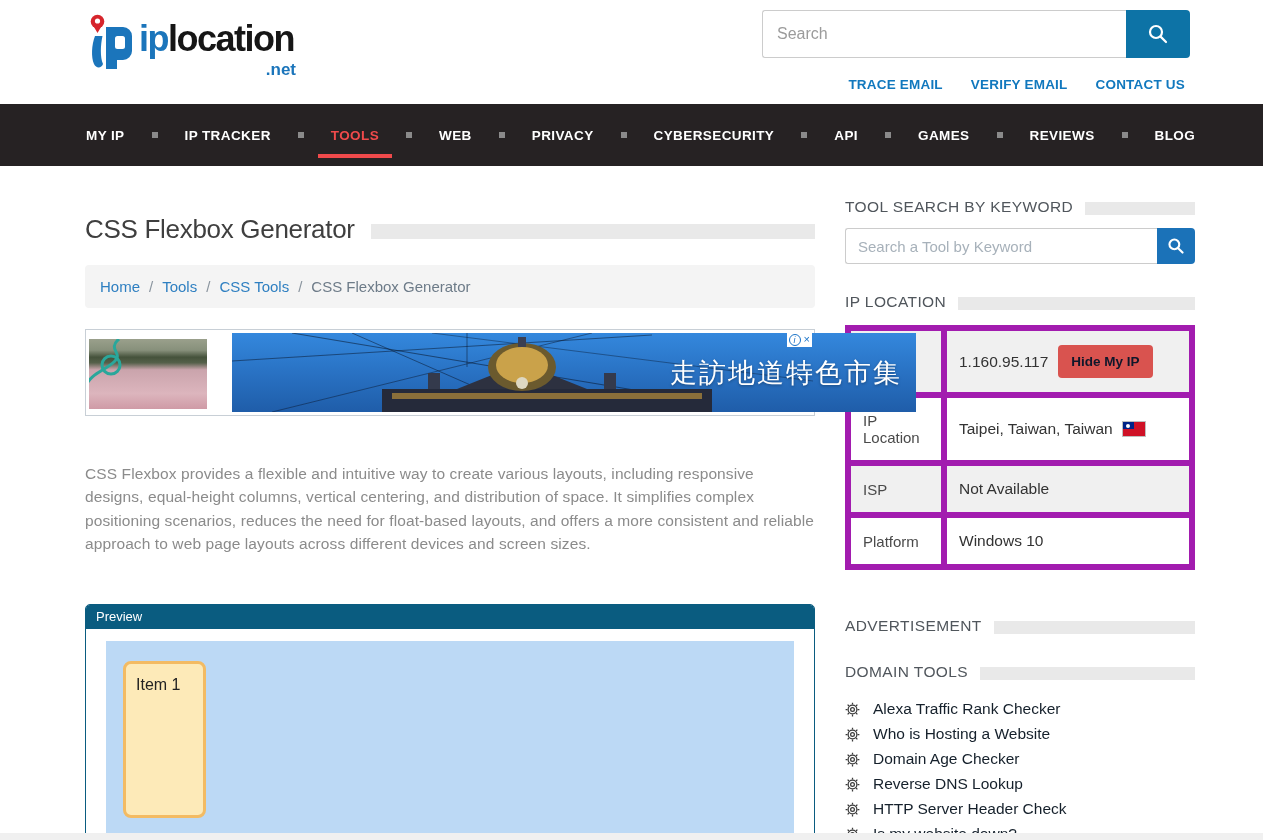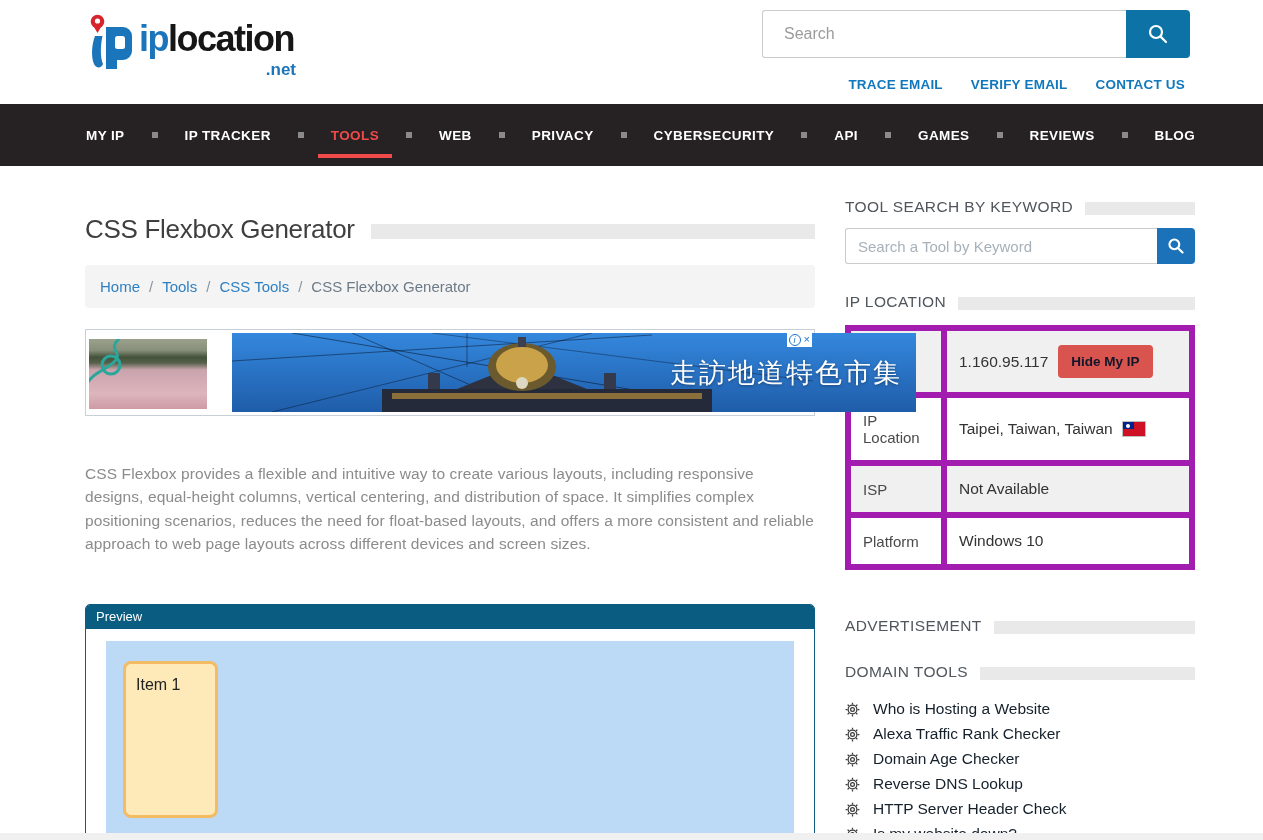--- a/index.html
+++ b/index.html
@@ -10,21 +10,21 @@
   
   .site-header { position:relative; height:104px; background:#fff; }
   .logo { position:absolute; left:85px; top:8px; display:flex; align-items:flex-start; cursor:pointer; }
   .logo-mark { width:54px; height:66px; margin-top:4px; }
   .logo-text { position:relative; font-weight:bold; font-size:36px; letter-spacing:-1.5px; line-height:62px; }
   .logo-ip { color:#1b75bb; }
   .logo-loc { color:#161616; }
   .logo-net { position:absolute; right:-2px; bottom:-8px; font-size:17px; font-weight:bold; color:#1b75bb; letter-spacing:0; line-height:17px; }
 
   .header-search { position:absolute; top:10px; right:73px; display:flex; }
-  .header-search input { width:364px; height:48px; border:1px solid #ccc; border-right:none; border-radius:3px 0 0 3px; padding:0 21px; font-size:16px; color:#444; outline:none; font-family:"Liberation Sans",sans-serif; }
+  .header-search input { width:364px; height:48px; border:1px solid #ccc; border-right:none; border-radius:3px 0 0 3px; padding:0 14px; font-size:16px; color:#444; outline:none; font-family:"Liberation Sans",sans-serif; }
   .header-search input::placeholder { color:#9b9b9b; }
   .header-search button { width:64px; height:48px; background:#0d73a6; border:none; border-radius:0 4px 4px 0; cursor:pointer; display:flex; align-items:center; justify-content:center; }
 
   .header-links { position:absolute; top:77px; right:78px; display:flex; gap:28px; }
   .header-links a { color:#1178be; font-size:13.5px; font-weight:bold; text-decoration:none; letter-spacing:.2px; cursor:pointer; }
 
   
   .main-nav { height:62px; background:#262223; display:flex; align-items:center; padding-left:73px; }
   .nav-item { position:relative; color:#fff; font-size:13.5px; font-weight:bold; letter-spacing:.4px; text-decoration:none; padding:0 13px; height:46px; display:flex; align-items:center; cursor:pointer; }
   .nav-item.active { color:#f04a4b; }
@@ -59,21 +59,21 @@
   .ad-info { display:inline-block; width:12px; height:12px; border:1px solid #1a73c8; border-radius:50%; text-align:center; line-height:10px !important; font-size:9px !important; font-style:italic; }
 
   
   .description { margin-top:46px; width:730px; font-size:15.5px; line-height:1.5; color:#8b8b8b; letter-spacing:.1px; }
 
   
   .preview-panel { margin-top:49px; border:1px solid #0a5c80; border-radius:5px; overflow:hidden; background:#fff; }
   .preview-header { background:#0a5c80; color:#fff; font-size:13px; font-weight:normal; padding:4px 10px 5px; }
   .preview-body { padding:12px 20px 15px; }
   .flex-container { background:#bcd9f5; height:197px; padding:20px 0 0 17px; }
-  .flex-item { width:95px; height:157px; background:#fdeab8; border:3px solid #f3bb63; border-radius:8px; padding:12px 10px; font-size:16px; color:#222; }
+  .flex-item { width:83px; height:157px; background:#fdeab8; border:3px solid #f3bb63; border-radius:8px; padding:12px 10px; font-size:16px; color:#222; }
 
   
   .side-heading { display:flex; align-items:center; font-size:15.5px; color:#50565c; letter-spacing:.4px; white-space:nowrap; }
   .side-heading .bar { flex:1; height:13px; background:#e9e9e9; margin-left:12px; margin-top:2px; }
 
   .tool-search { margin-top:12px; display:flex;justify-content:center; }
   .tool-search input { flex:1; height:36px; border:1px solid #ccc; border-right:none; border-radius:3px 0 0 3px; padding:0 12px; font-size:15px; color:#444; outline:none; font-family:"Liberation Sans",sans-serif; }
   .tool-search input::placeholder { color:#a7b1ba; }
   .tool-search button { width:38px; height:36px; background:#1b72b8; border:none; border-radius:0 4px 4px 0; cursor:pointer; display:flex; align-items:center; justify-content:center; }
 
@@ -284,29 +284,29 @@
         <div class="bar"></div>
       </div>
 
       <div class="tools-list">
         <div class="tool-item">
           <svg width="15" height="15" viewBox="0 0 24 24" fill="none" stroke="#3a3a3a" stroke-width="2">
               <path d="M12 1v3M12 20v3M1 12h3M20 12h3M4.2 4.2l2.2 2.2M17.6 17.6l2.2 2.2M19.8 4.2l-2.2 2.2M6.4 17.6l-2.2 2.2"></path>
               <circle cx="12" cy="12" r="7"></circle>
               <circle cx="12" cy="12" r="3"></circle>
             </svg>
+          <span>Alexa Traffic Rank Checker</span>
+        </div>
+        <div class="tool-item">
+          <svg width="15" height="15" viewBox="0 0 24 24" fill="none" stroke="#3a3a3a" stroke-width="2">
+              <path d="M12 1v3M12 20v3M1 12h3M20 12h3M4.2 4.2l2.2 2.2M17.6 17.6l2.2 2.2M19.8 4.2l-2.2 2.2M6.4 17.6l-2.2 2.2"></path>
+              <circle cx="12" cy="12" r="7"></circle>
+              <circle cx="12" cy="12" r="3"></circle>
+            </svg>
           <span>Who is Hosting a Website</span>
-        </div>
-        <div class="tool-item">
-          <svg width="15" height="15" viewBox="0 0 24 24" fill="none" stroke="#3a3a3a" stroke-width="2">
-              <path d="M12 1v3M12 20v3M1 12h3M20 12h3M4.2 4.2l2.2 2.2M17.6 17.6l2.2 2.2M19.8 4.2l-2.2 2.2M6.4 17.6l-2.2 2.2"></path>
-              <circle cx="12" cy="12" r="7"></circle>
-              <circle cx="12" cy="12" r="3"></circle>
-            </svg>
-          <span>Alexa Traffic Rank Checker</span>
         </div>
         <div class="tool-item">
           <svg width="15" height="15" viewBox="0 0 24 24" fill="none" stroke="#3a3a3a" stroke-width="2">
               <path d="M12 1v3M12 20v3M1 12h3M20 12h3M4.2 4.2l2.2 2.2M17.6 17.6l2.2 2.2M19.8 4.2l-2.2 2.2M6.4 17.6l-2.2 2.2"></path>
               <circle cx="12" cy="12" r="7"></circle>
               <circle cx="12" cy="12" r="3"></circle>
             </svg>
           <span>Domain Age Checker</span>
         </div>
         <div class="tool-item">

